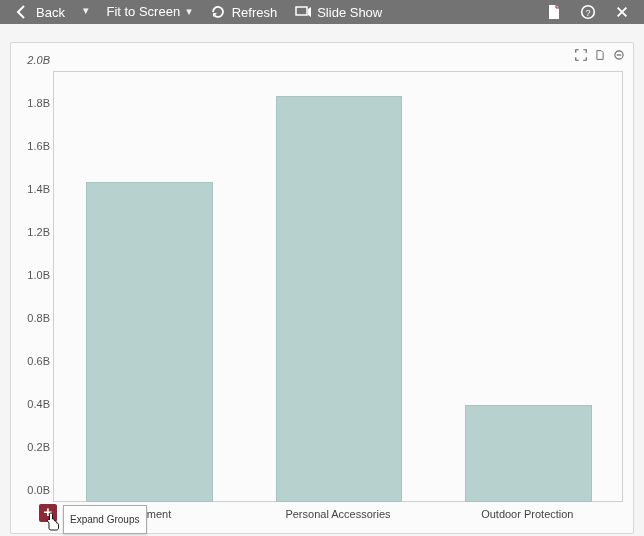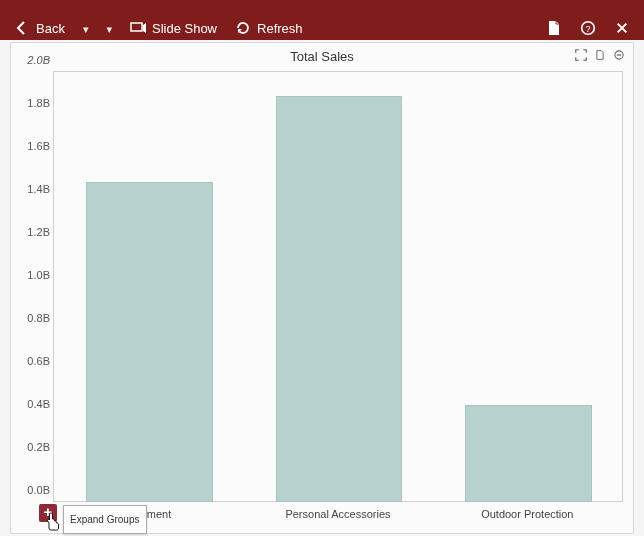--- a/index.html
+++ b/index.html
@@ -5,25 +5,25 @@
   html, body {
     margin: 0;
     padding: 0;
     width: 644px;
     height: 536px;
     font-family: Arial, Helvetica, sans-serif;
     background: #f5f5f5;
     overflow: hidden;
   }
   .toolbar {
-    background: #7f1d1d;
+    background: #737373;
     color: #fff;
-    height: 40px;
+    height: 24px;
     display: flex;
-    align-items: flex-end;
+    align-items: flex-start;
     padding: 0 8px;
     gap: 6px;
     font-size: 13px;
   }
   .btn {
     display: inline-flex;
     align-items: center;
     gap: 6px;
     padding: 4px 6px;
     border-radius: 3px;
@@ -139,40 +139,41 @@
       <svg viewBox="0 0 16 16">
           <path d="M10 2 L4 8 L10 14" fill="none" stroke="#fff" stroke-width="2"></path>
         </svg>
     </span>
     <span>Back</span>
   </div>
   <div class="btn">
     <span class="chev">▾</span>
   </div>
   <div class="btn">
+    <span>Fit to Screen</span>
     <span class="chev">▾</span>
+  </div>
+  <div class="btn">
+    <span class="ticon">
+      <svg viewBox="0 0 16 16">
+          <path d="M3 8a5 5 0 1 1 1.5 3.5" fill="none" stroke="#fff" stroke-width="1.8"></path>
+          <path d="M3 13 L3 9 L7 9 Z" fill="#fff"></path>
+        </svg>
+    </span>
+    <span>Refresh</span>
   </div>
   <div class="btn">
     <span class="ticon">
       <svg viewBox="0 0 16 16">
           <rect x="1" y="3" width="11" height="8" fill="none" stroke="#fff" stroke-width="1.5"></rect>
           <path d="M13 5 L16 3 L16 13 L13 11 Z" fill="#fff"></path>
         </svg>
     </span>
     <span>Slide Show</span>
   </div>
-  <div class="btn">
-    <span class="ticon">
-      <svg viewBox="0 0 16 16">
-          <path d="M3 8a5 5 0 1 1 1.5 3.5" fill="none" stroke="#fff" stroke-width="1.8"></path>
-          <path d="M3 13 L3 9 L7 9 Z" fill="#fff"></path>
-        </svg>
-    </span>
-    <span>Refresh</span>
-  </div>
   <div class="spacer"></div>
   <div class="btn">
     <span class="ticon">
       <svg viewBox="0 0 16 16">
           <path d="M3 1h7l3 3v11H3z" fill="#fff"></path>
           <path d="M10 1v3h3" fill="none" stroke="#8a2b35" stroke-width="1"></path>
         </svg>
     </span>
   </div>
   <div class="btn">
@@ -186,21 +187,20 @@
   <div class="btn close-x">
     <span class="ticon">
       <svg viewBox="0 0 16 16">
           <path d="M3 3 L13 13 M13 3 L3 13" stroke="#fff" stroke-width="2.2"></path>
         </svg>
     </span>
   </div>
 </div>
 
 <div class="panel">
-  <div class="chart-title">Total Sales</div>
   <div class="corner-btns">
     <span>
       <svg width="12" height="12" viewBox="0 0 16 16">
           <path d="M1 5V1h4M11 1h4v4M15 11v4h-4M5 15H1v-4" fill="none" stroke="#666" stroke-width="1.6"></path>
         </svg>
     </span>
     <span>
       <svg width="10" height="12" viewBox="0 0 16 16">
           <path d="M3 1h7l3 3v11H3z" fill="none" stroke="#666" stroke-width="1.5"></path>
         </svg>

